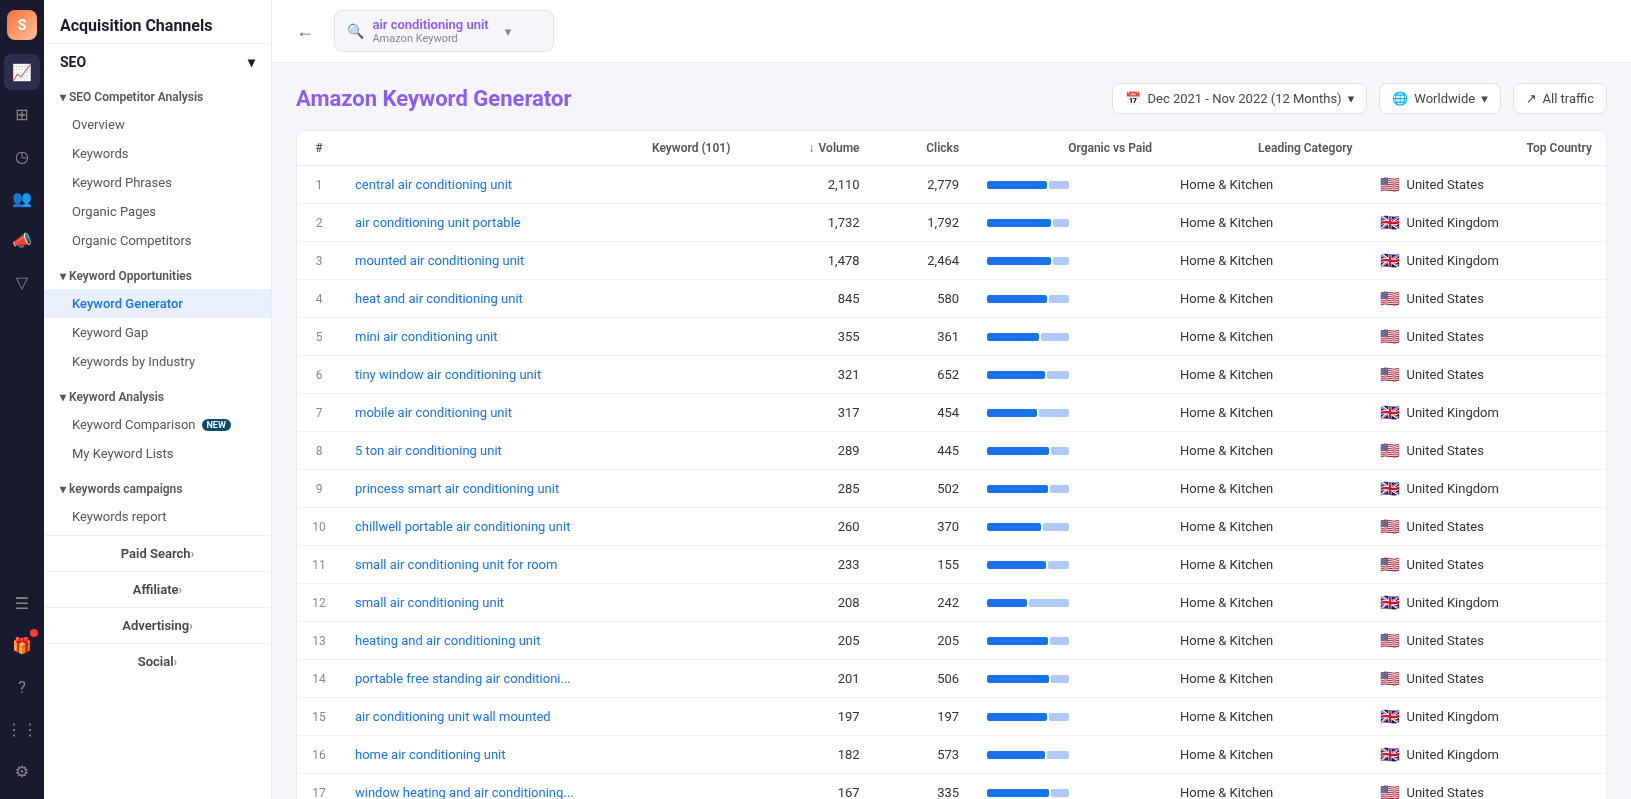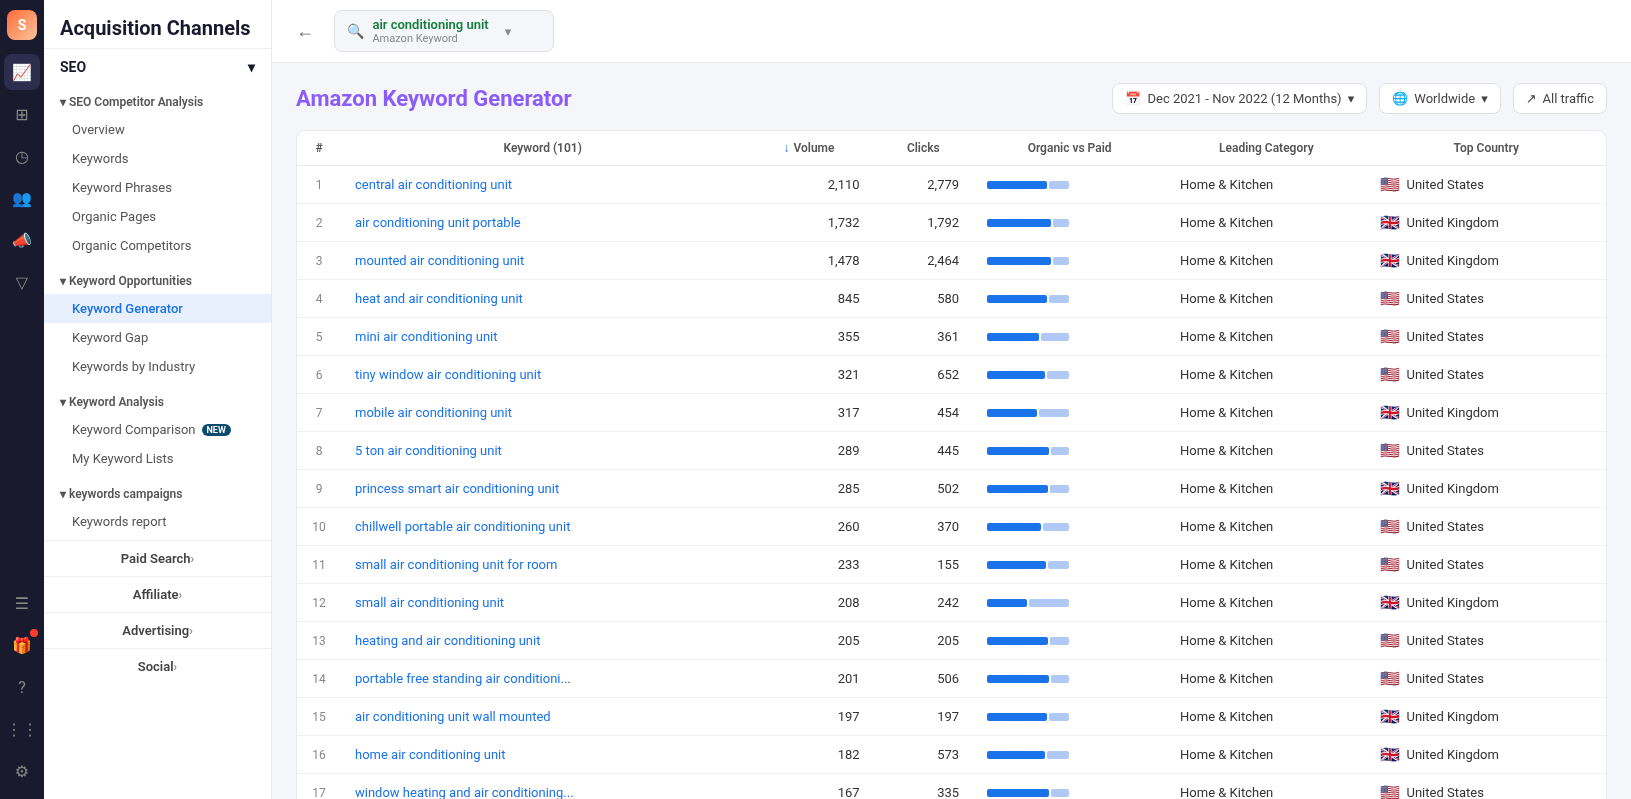--- a/index.html
+++ b/index.html
@@ -34,21 +34,21 @@
       width: 228px;
       background: #fff;
       border-right: 1px solid #e8eaf0;
       display: flex;
       flex-direction: column;
       flex-shrink: 0;
       overflow-y: auto;
     }
     .sidebar-header {
       padding: 16px 16px 8px;
-      font-size: 20px;
+      font-size: 16px;
       font-weight: 700;
       color: #1a1a2e;
       border-bottom: 1px solid #f0f0f0;
     }
     .sidebar-section {
       padding: 4px 0;
     }
     .sidebar-section-header {
       display: flex; align-items: center; justify-content: space-between;
       padding: 6px 16px; cursor: pointer; color: #555; font-size: 12px; font-weight: 600;
@@ -97,21 +97,21 @@
     .topbar-back {
       color: #666; cursor: pointer; font-size: 18px; padding: 4px;
     }
     .topbar-search {
       display: flex; align-items: center; gap: 8px;
       background: #f5f6fa; border: 1px solid #e0e0e0; border-radius: 8px;
       padding: 6px 12px; min-width: 220px;
     }
     .topbar-search-icon { color: #888; font-size: 14px; }
     .topbar-search-content { display: flex; flex-direction: column; }
-    .topbar-search-value { font-size: 13px; font-weight: 600; color: #15803d; }
+    .topbar-search-value { font-size: 13px; font-weight: 600; color: #8b5cf6; }
     .topbar-search-sub { font-size: 11px; color: #888; }
     .topbar-search-arrow { color: #888; margin-left: 8px; }
 
     
     .page-content {
       flex: 1;
       padding: 20px 24px;
       overflow-y: auto;
       background: #f5f6fa;
     }
@@ -128,21 +128,21 @@
 
     
     .table-container {
       background: #fff;
       border-radius: 10px;
       border: 1px solid #e8eaf0;
       overflow: hidden;
     }
     table { width: 100%; border-collapse: collapse; }
     thead th {
-      background: #fff; padding: 10px 14px; text-align: center;
+      background: #fff; padding: 10px 14px; text-align: right;
       font-size: 12px; font-weight: 600; color: #555;
       border-bottom: 1px solid #e8eaf0; white-space: nowrap;
     }
     thead th:first-child { width: 44px; text-align: center; }
     thead th.sortable { cursor: pointer; }
     .sort-icon { color: #1a73e8; margin-right: 4px; }
     tbody tr { border-bottom: 1px solid #f0f1f5; }
     tbody tr:last-child { border-bottom: none; }
     td { padding: 9px 14px; font-size: 13px; color: #333; }
     td:first-child { text-align: center; color: #888; font-size: 12px; }

